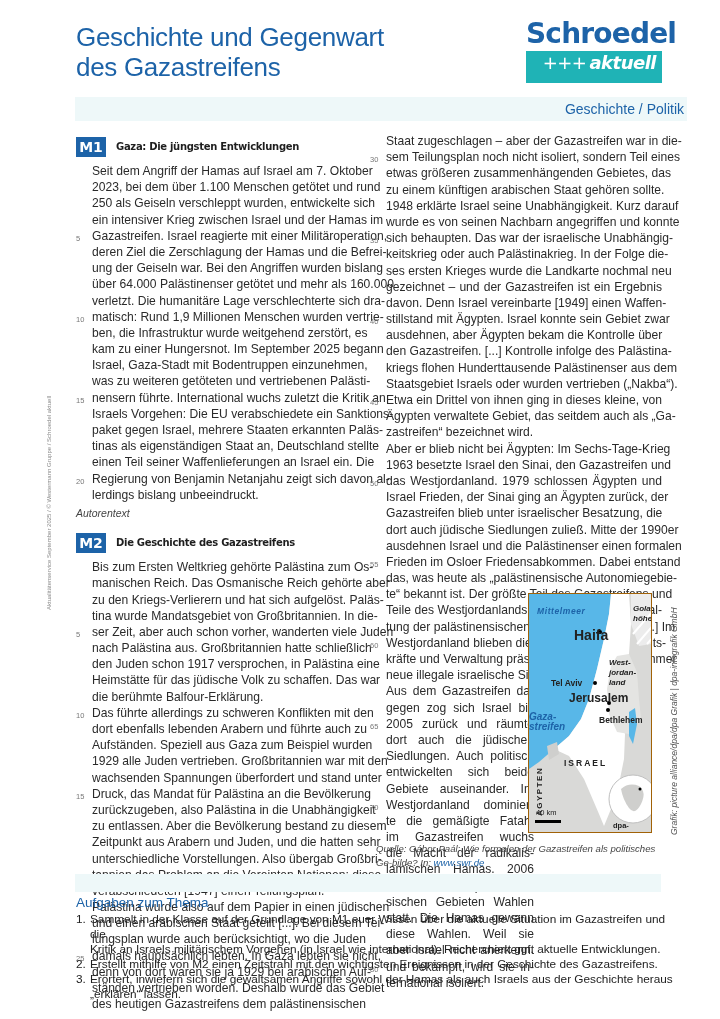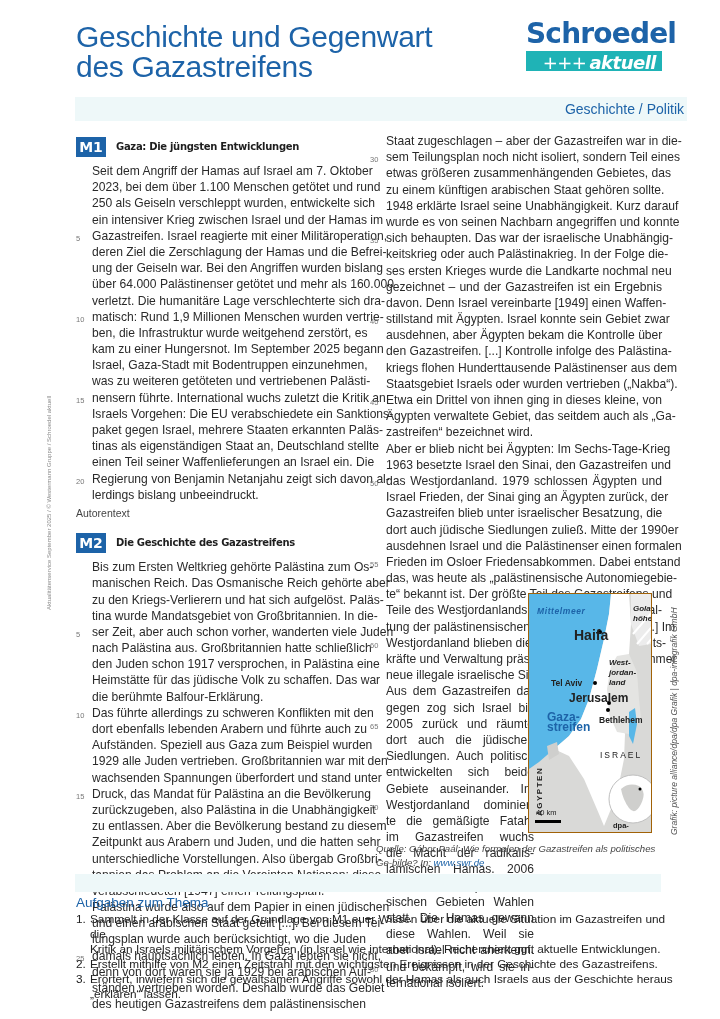--- a/index.html
+++ b/index.html
@@ -2,31 +2,31 @@
 <html><head>
 <meta charset="utf-8">
 <style>
   * { box-sizing: border-box; margin: 0; padding: 0; }
   html, body { width: 720px; height: 1019px; background: #ffffff; overflow: hidden; }
   body { position: relative; font-family: "Liberation Sans", sans-serif; color: #1e1e1e; }
 
   .title {
     position: absolute; left: 76px; top: 22px;
     font-family: "Liberation Sans", sans-serif;
-    font-size: 30px; line-height: 30px; color: #1d63a8; letter-spacing: -0.3px;
+    font-size: 26px; line-height: 30px; color: #1d63a8; letter-spacing: -0.3px;
     font-weight: normal;
   }
   .logo { position: absolute; left: 526px; top: 20px; width: 136px; }
   .logo-top {
     font-family: "DejaVu Sans", sans-serif; font-weight: bold;
     color: #1d63a8; font-size: 28px; line-height: 28px; letter-spacing: -0.8px;
     text-align: right;
   }
   .logo-bar {
-    margin-top: 3px; background: #1fb3b6; color: #fff; height: 20px;
+    margin-top: 3px; background: #1fb3b6; color: #fff; height: 32px;
     text-align: right; padding-right: 6px;
     font-family: "DejaVu Sans", sans-serif; font-size: 18px; line-height: 24px;
     font-style: italic; font-weight: bold; letter-spacing: -0.5px;
   }
   .logo-bar .plus { font-style: normal; font-weight: normal; margin-right: 3px; }
 
   .subject-bar {
     position: absolute; left: 75px; top: 97px; width: 612px; height: 24px;
     background: #eef8f9;
   }
@@ -51,21 +51,21 @@
     width: 30px; height: 20px; line-height: 20px; text-align: center; margin-right: 10px;
     font-family: "DejaVu Sans", sans-serif;
   }
   .mtitle { font-family: "DejaVu Sans", sans-serif; font-weight: bold; font-size: 10px; color: #1e1e1e; letter-spacing: -0.3px; }
 
   .para { position: relative; padding-left: 16px; text-align: justify; }
   .para .ln { display: block; position: relative; white-space: nowrap; text-align-last: justify; height: 16.2px; }
   .para .ln.last { text-align-last: left; }
   .lnum { position: absolute; left: -16px; font-size: 7.5px; color: #777; top: 3px; }
 
-  .source-note { font-size: 10.5px; color: #444; margin-top: 2px; }
+  .source-note { font-style: italic; font-size: 10.5px; color: #444; margin-top: 2px; }
   .gap { height: 12px; }
 
   .map {
     position: absolute; left: 528px; top: 593px; width: 124px; height: 240px;
     background: #fde047; overflow: hidden; border: 1px solid #a16207;
   }
   .map-credit {
     position: absolute; left: 669px; top: 835px;
     transform: rotate(-90deg); transform-origin: left top;
     font-size: 8.5px; font-style: italic; color: #555; white-space: nowrap;
@@ -268,23 +268,23 @@
   <span style="position:absolute;left:8px;top:12px;font-size:8.5px;font-weight:bold;font-style:italic;color:#1d63a8;letter-spacing:0.6px;">Mittelmeer</span>
   <span style="position:absolute;left:104px;top:10px;font-size:8px;font-weight:bold;font-style:italic;color:#222;white-space:pre;line-height:10px;">Golan-
 höhen</span>
   <span style="position:absolute;left:45px;top:33px;font-size:14px;font-weight:bold;color:#222;">Haifa</span>
   <span style="position:absolute;left:22px;top:84px;font-size:8.5px;font-weight:bold;color:#222;">Tel Aviv</span>
   <span style="position:absolute;left:80px;top:64px;font-size:8px;font-weight:bold;font-style:italic;color:#222;white-space:pre;line-height:10px;">West-
 jordan-
 land</span>
   <span style="position:absolute;left:40px;top:97px;font-size:12px;font-weight:bold;color:#222;">Jerusalem</span>
   <span style="position:absolute;left:70px;top:121px;font-size:8.5px;font-weight:bold;color:#222;">Bethlehem</span>
-  <span style="position:absolute;left:18px;top:118px;font-size:12px;font-weight:bold;color:#1d63a8;white-space:pre;line-height:10px;">Gaza-
+  <span style="position:absolute;left:0;top:118px;font-size:10px;font-weight:bold;font-style:italic;color:#1d63a8;white-space:pre;line-height:10px;">Gaza-
 streifen</span>
-  <span style="position:absolute;left:35px;top:156px;font-size:8.5px;font-weight:normal;color:#222;letter-spacing:2px;margin-left:36px;">ISRAEL</span>
+  <span style="position:absolute;left:35px;top:164px;font-size:8.5px;font-weight:bold;color:#222;letter-spacing:2px;">ISRAEL</span>
   <span style="position:absolute;left:6px;top:222px;font-size:8px;font-weight:bold;color:#222;letter-spacing:1.5px;transform:rotate(-90deg);transform-origin:left top;white-space:nowrap;">ÄGYPTEN</span>
   <span style="position:absolute;left:120px;top:168px;font-size:8px;font-weight:bold;color:#222;letter-spacing:3px;transform:rotate(-90deg);transform-origin:left top;white-space:nowrap;">JORDANIEN</span>
   <span style="position:absolute;left:7px;top:214px;font-size:7.5px;color:#222;">40 km</span>
   <span style="position:absolute;left:84px;top:227px;font-size:7.5px;font-weight:bold;color:#222;">dpa-100165</span>
 </div>
 <div class="map-credit">Grafik: picture alliance/dpa/dpa Grafik | dpa-infografik GmbH</div>
 
 <div class="source">
   <span>Quelle: Gábor Paál: Wie formalen der Gazastreifen als politisches Ge-bilde? In: </span><a href="#">www.swr.de</a>
 </div>

